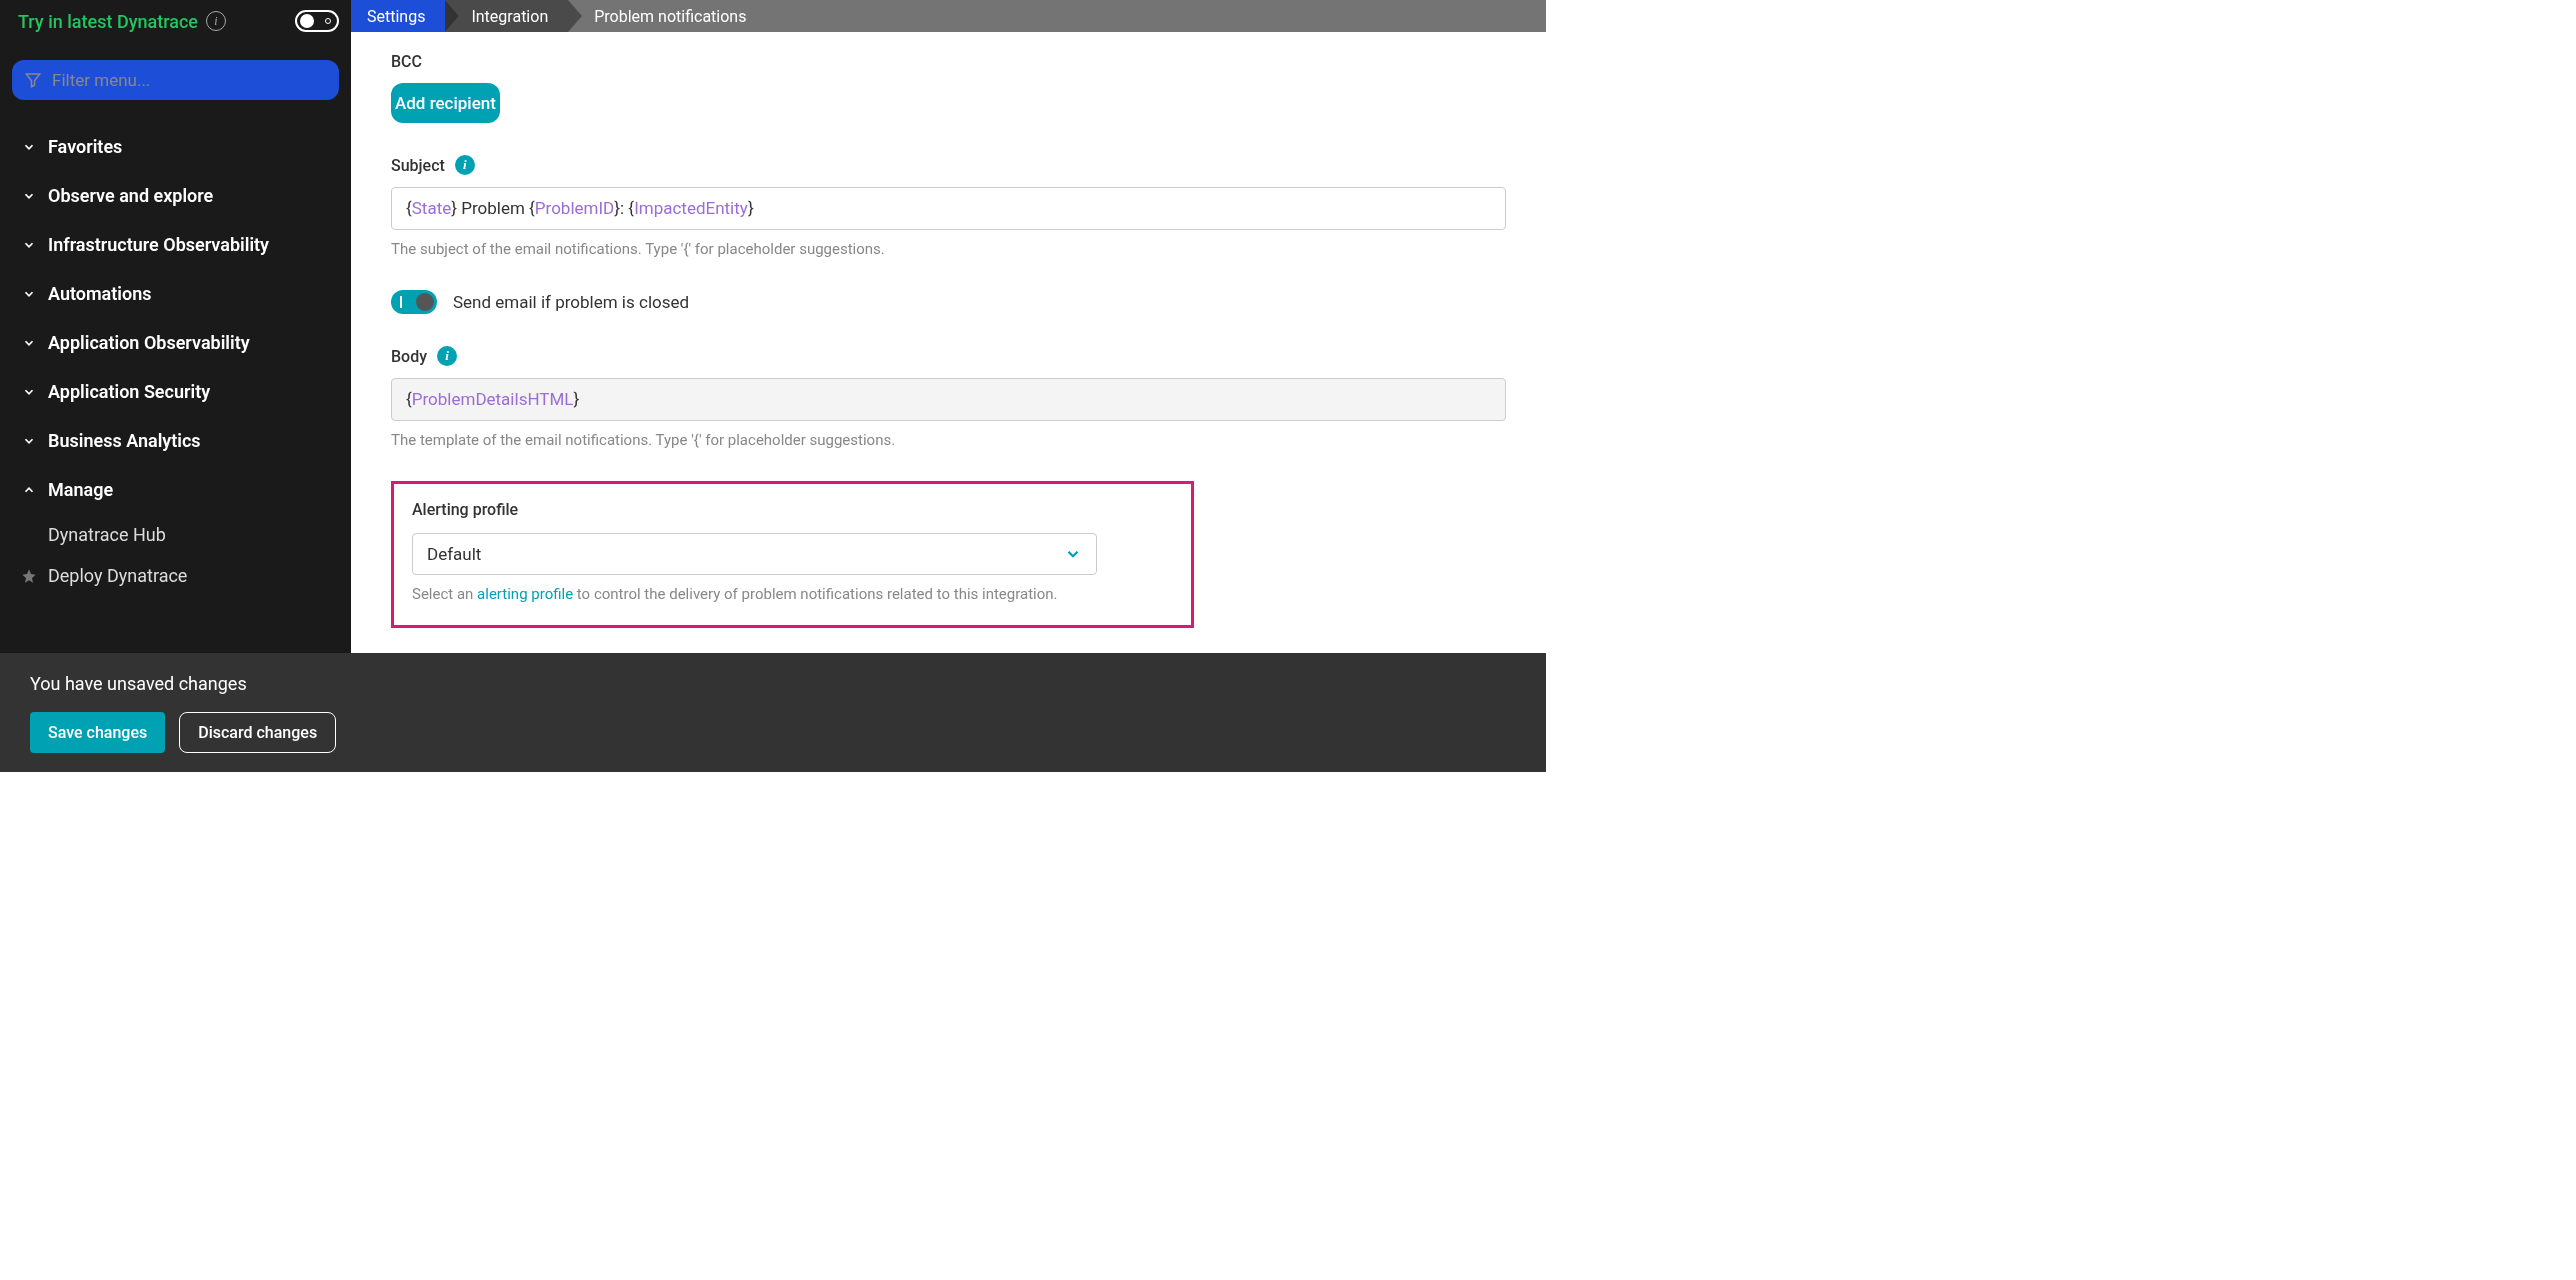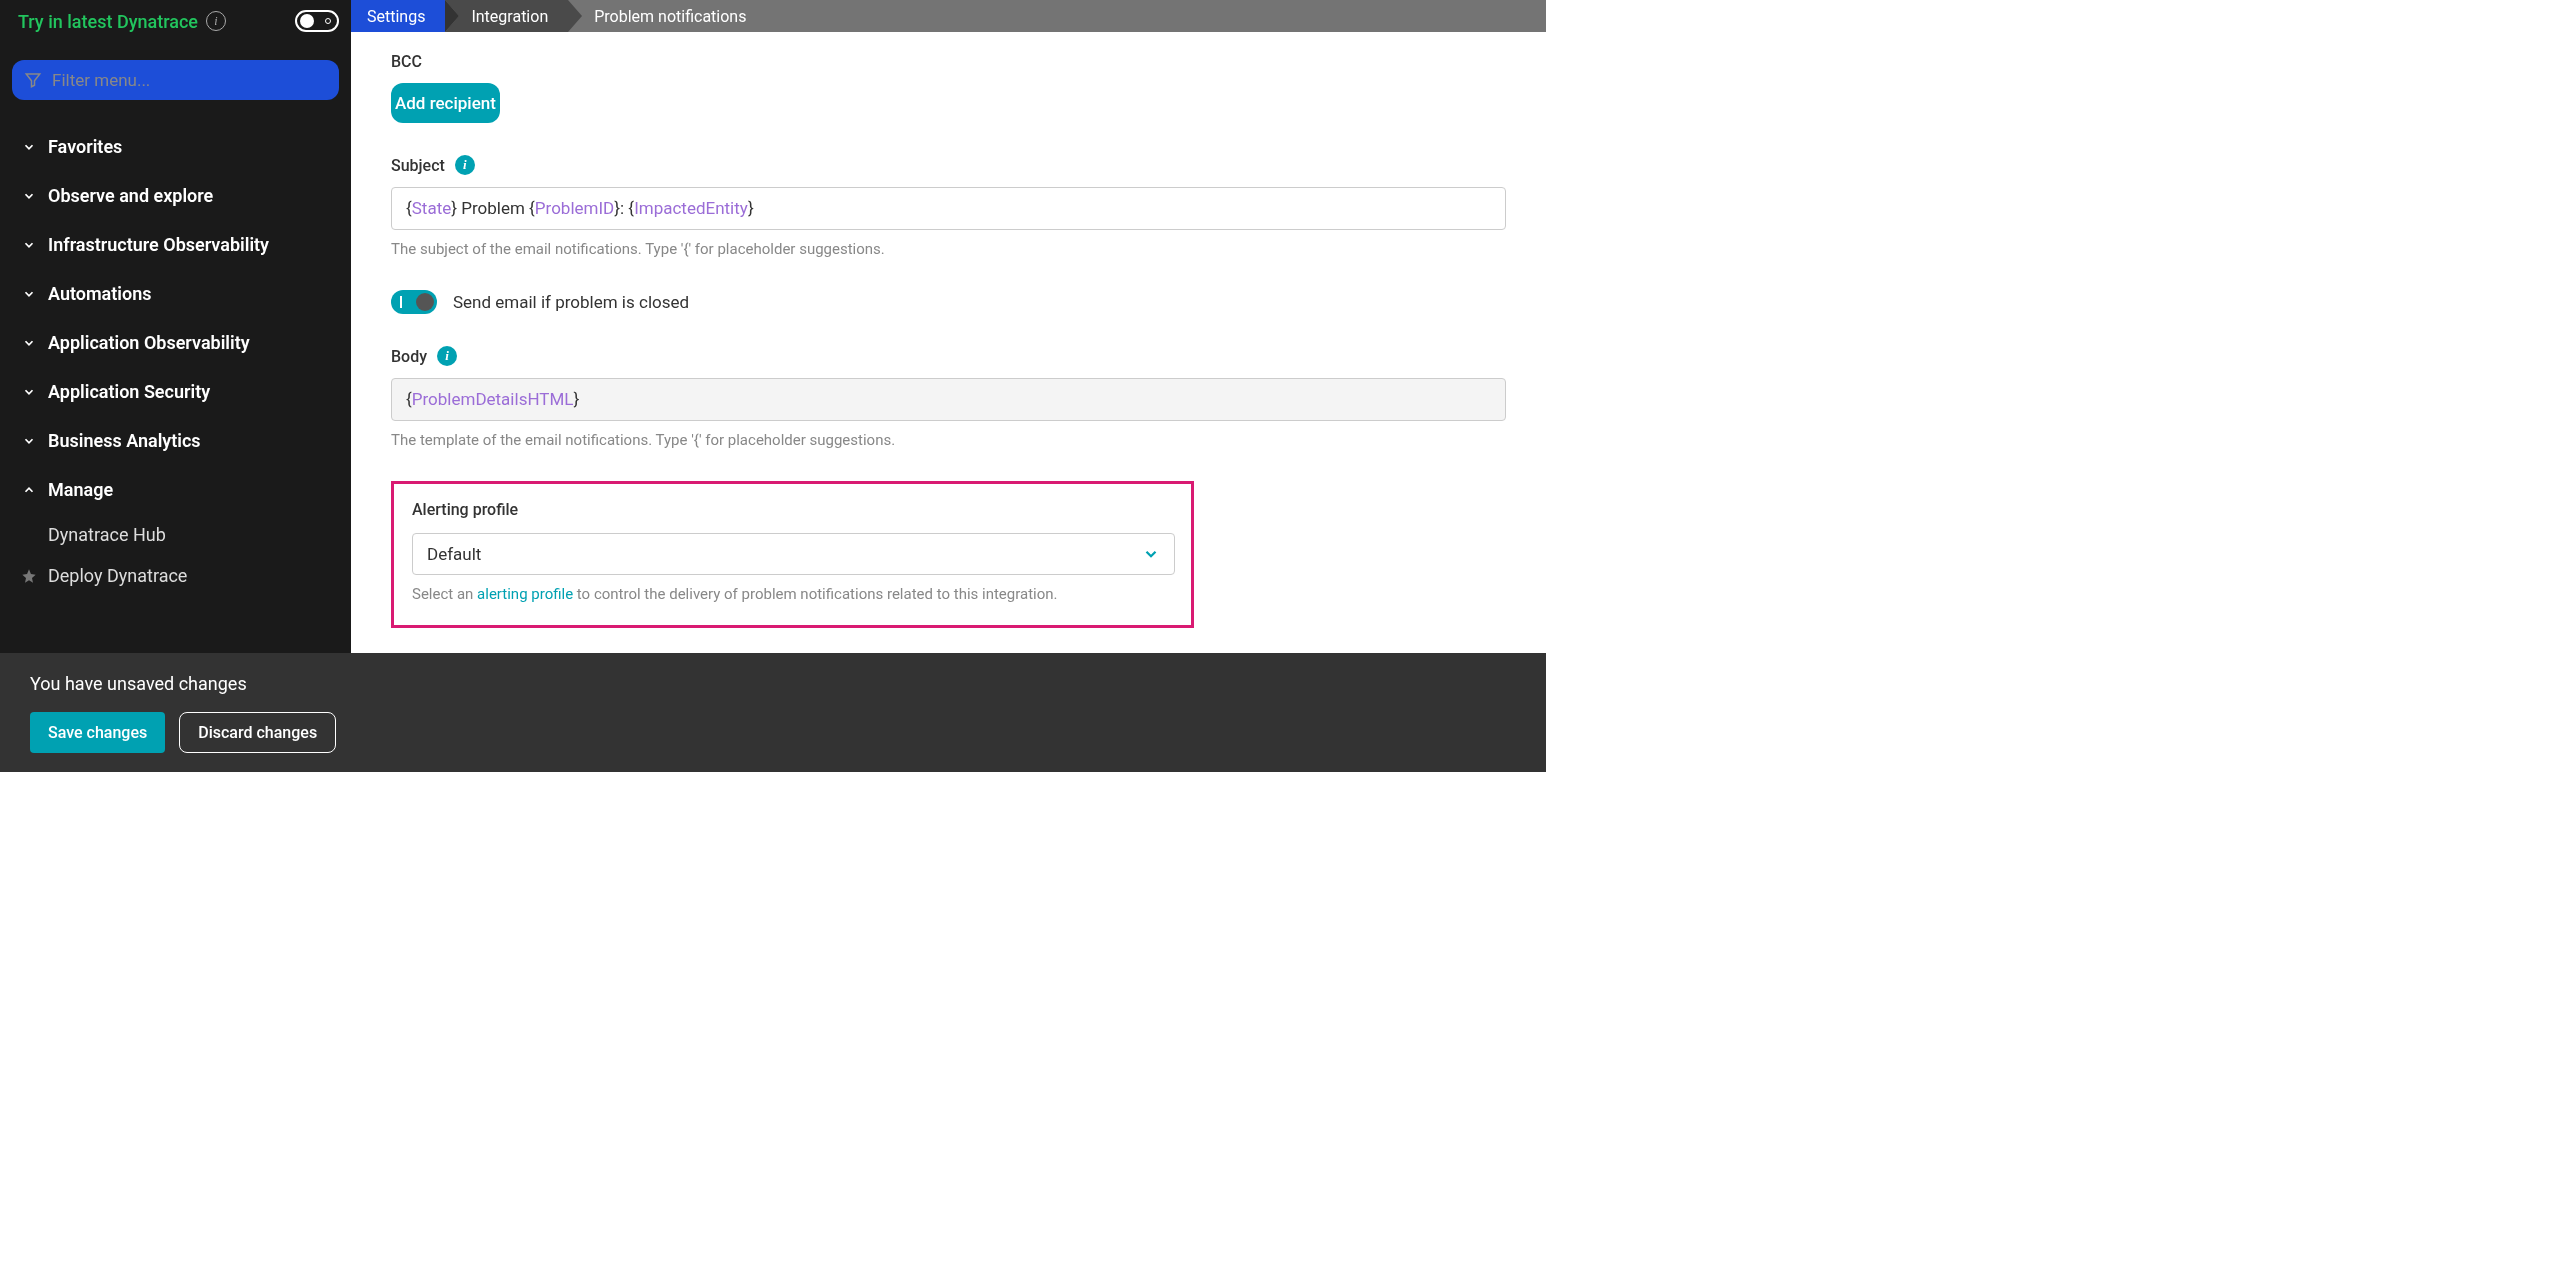--- a/index.html
+++ b/index.html
@@ -56,21 +56,21 @@
   .block { margin-bottom: 32px; }
   
   .switch-row { display: flex; align-items: center; gap: 16px; }
   .switch { width: 46px; height: 24px; background: #00a1b2; border-radius: 14px; position: relative; cursor: pointer; }
   .switch .bar { position: absolute; left: 9px; top: 6px; width: 2px; height: 12px; background: #fff; }
   .switch .knob { position: absolute; right: 3px; top: 3px; width: 18px; height: 18px; background: #555; border-radius: 50%; }
   .switch-label { font-size: 17px; color: #333; }
   
   .highlight-box { border: 3px solid #d91a72; border-radius: 0; padding: 16px 18px 22px; width: 803px; }
   
-  .select { width: 763px; border: 1px solid #ccc; border-radius: 4px; padding: 10px 14px; font-size: 17px; display: flex; align-items: center; justify-content: space-between; cursor: pointer; }
+  .select { width: 685px; border: 1px solid #ccc; border-radius: 4px; padding: 10px 14px; font-size: 17px; display: flex; align-items: center; justify-content: space-between; cursor: pointer; }
   .select .sel-value { color: #333; }
   .select .chev-down svg { display: block; }
   
   .footer-bar { position: absolute; left: 0; bottom: 0; width: 100%; height: 119px; background: #333; color: #fff; padding: 20px 30px; }
   .footer-msg { font-size: 18px; margin-bottom: 18px; }
   .footer-buttons { display: flex; gap: 14px; }
   .btn-save { background: #00a1b2; color: #fff; border: none; padding: 10px 18px; font-size: 16px; border-radius: 4px; cursor: pointer; font-weight: 500; }
   .btn-discard { background: transparent; color: #fff; border: 1.5px solid #fff; padding: 10px 18px; font-size: 16px; border-radius: 8px; cursor: pointer; font-weight: 500; }
   
   .star-icon { color: #888; }

